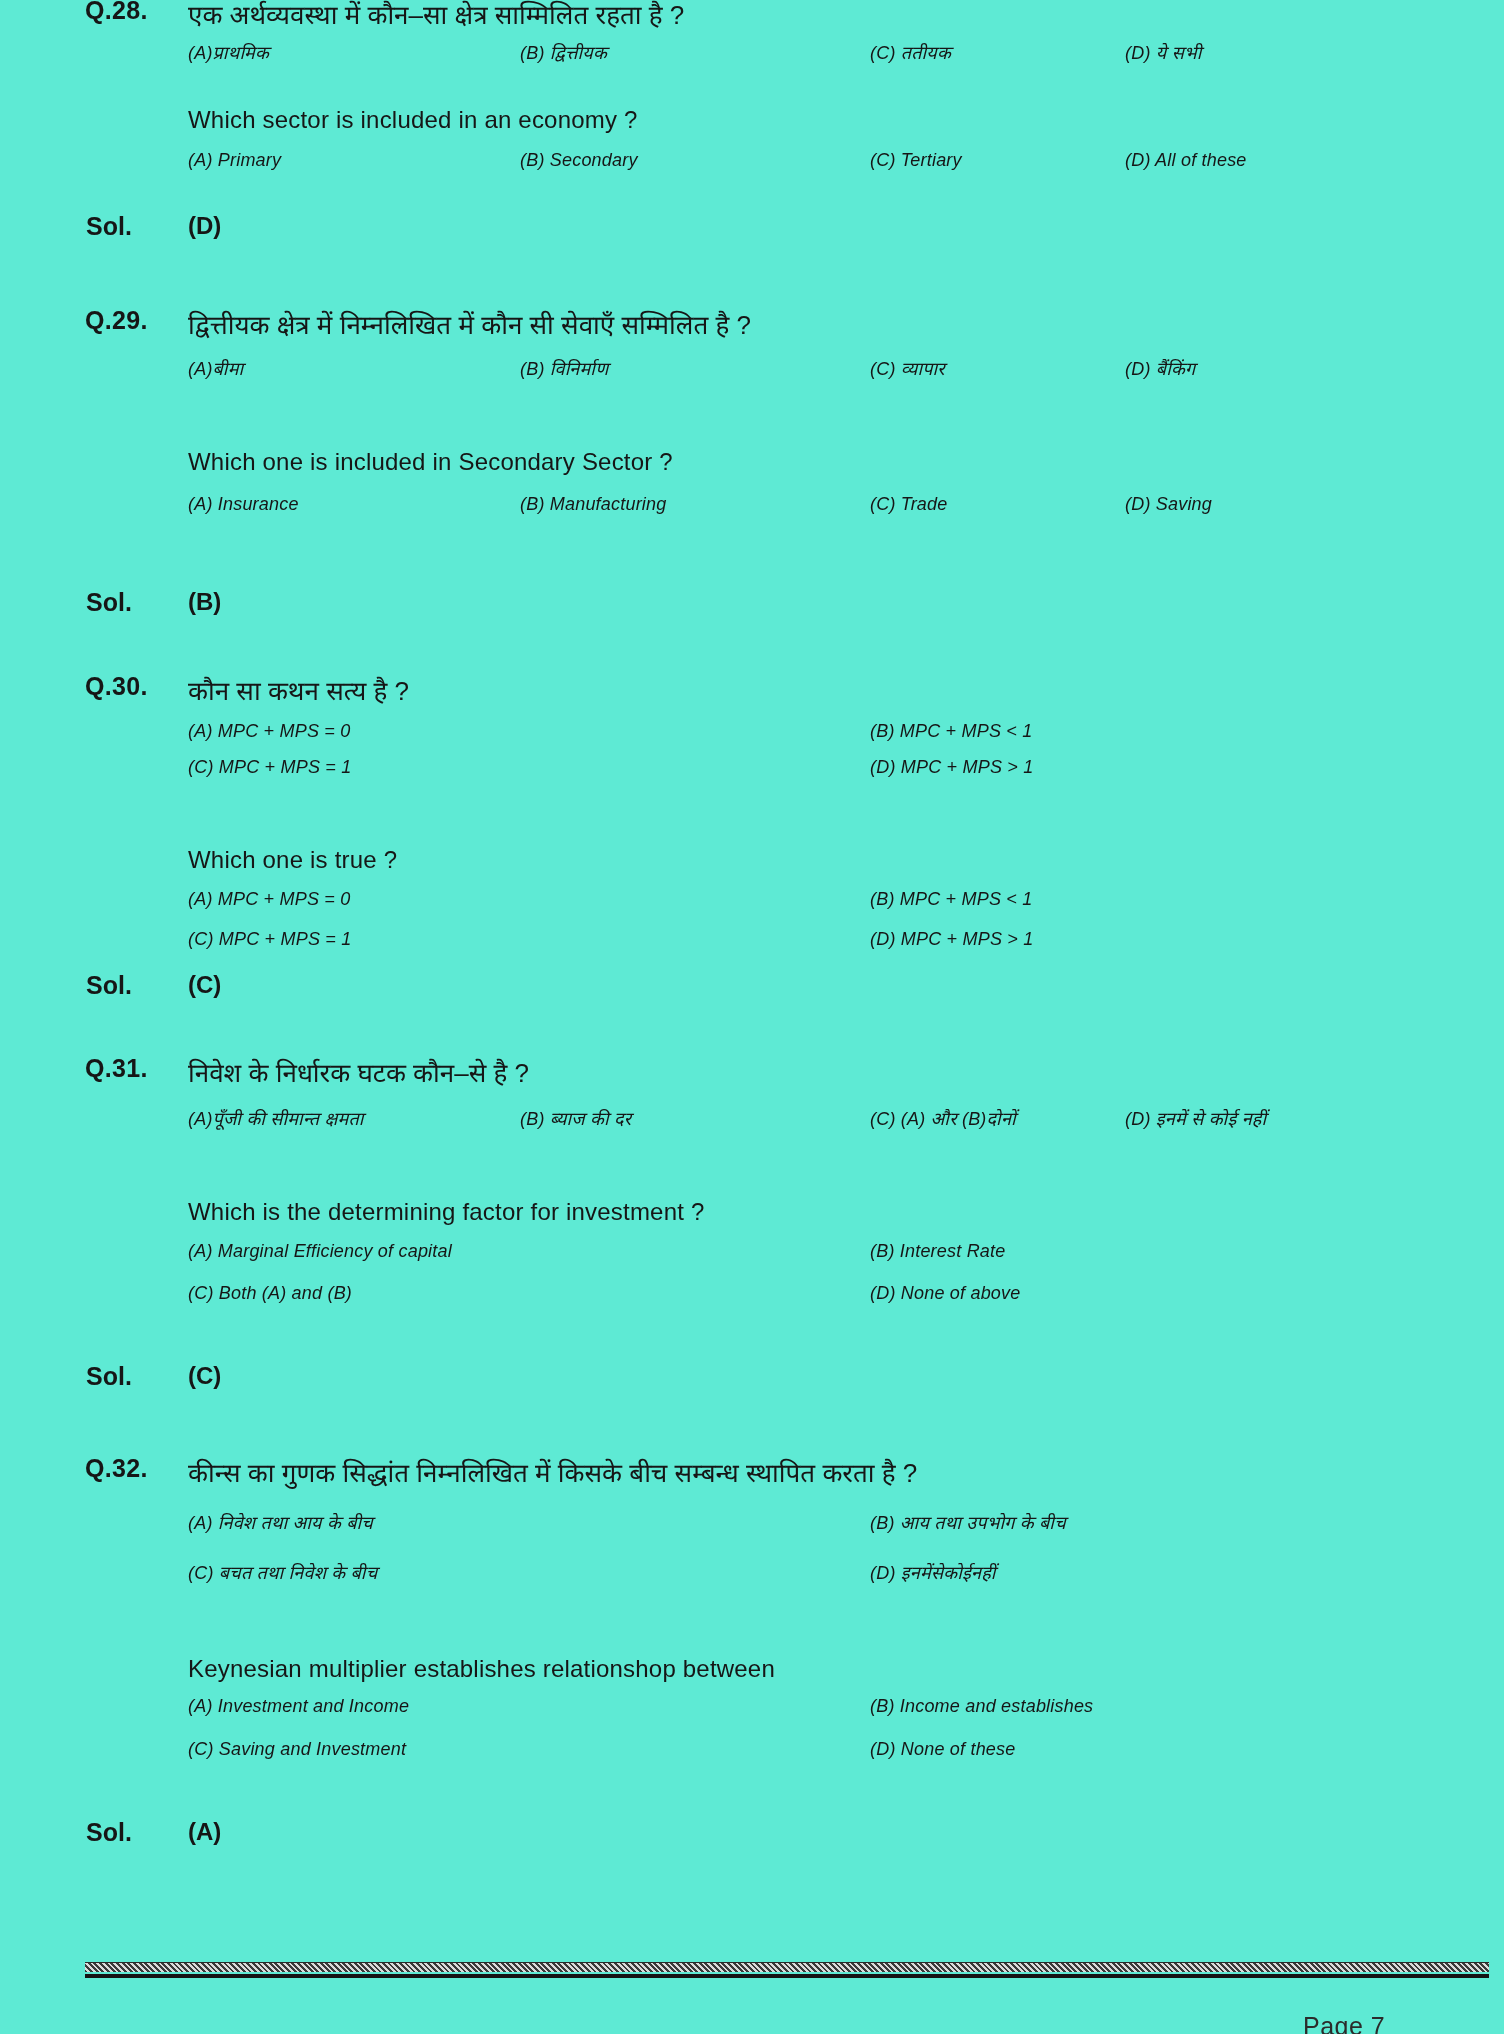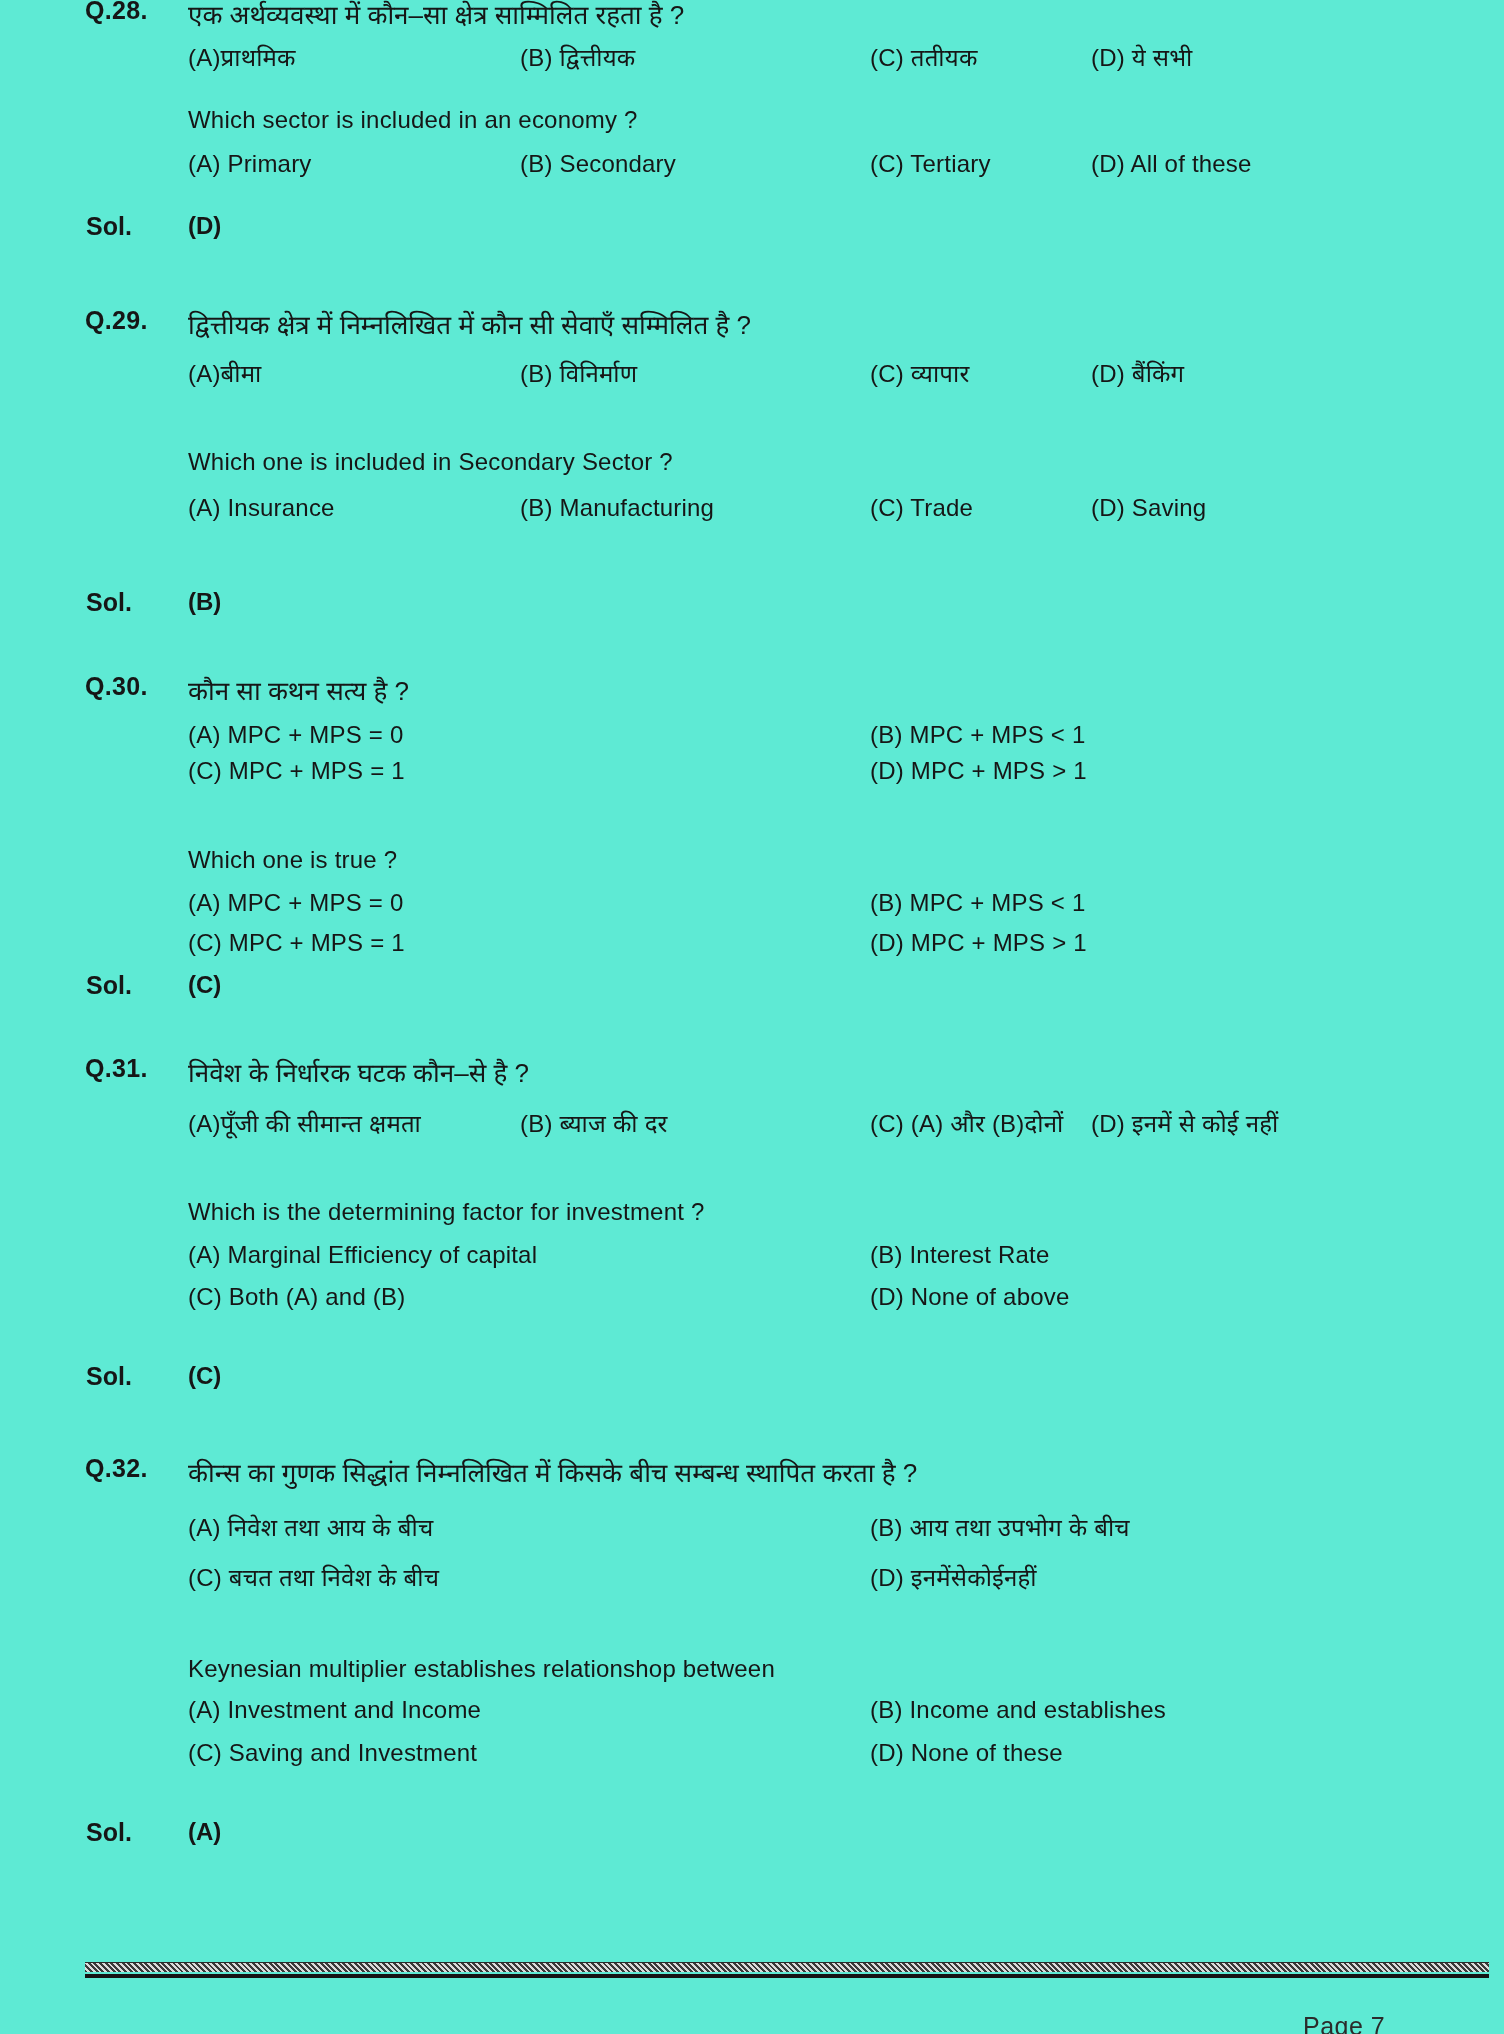--- a/index.html
+++ b/index.html
@@ -38,25 +38,25 @@
     font-weight:bold;
     font-size:24px;
   }
   .qtext{
     position:absolute;
     left:103px;
     font-size:24px;
     letter-spacing:0.2px;
   }
   .hi{ font-size:26px; letter-spacing:0; }
-  .opt{ position:absolute; font-size:24px; letter-spacing:0.2px; }
+  .opt{ position:absolute; font-size:18px; letter-spacing:0.2px;font-style:italic; }
   .c1{ left:103px; }
   .c2{ left:435px; }
   .c3{ left:745px;margin-left:40px; }
-  .c4{ left:1006px; }
+  .c4{ left:1040px; }
   .footer-bar{
     position:absolute;
     left:85px;
     top:1962px;
     width:1404px;
   }
   .bar-hatch{
     height:9px;
     background:repeating-linear-gradient(45deg,#3b3b3b 0 2px,#dcdcdc 2px 4px);
     border-top:1px solid #2a2a2a;

